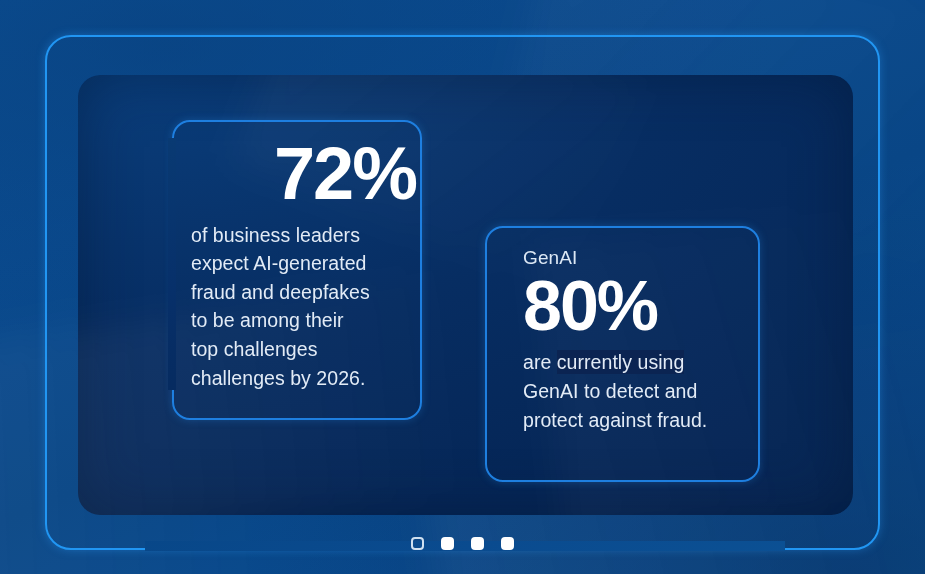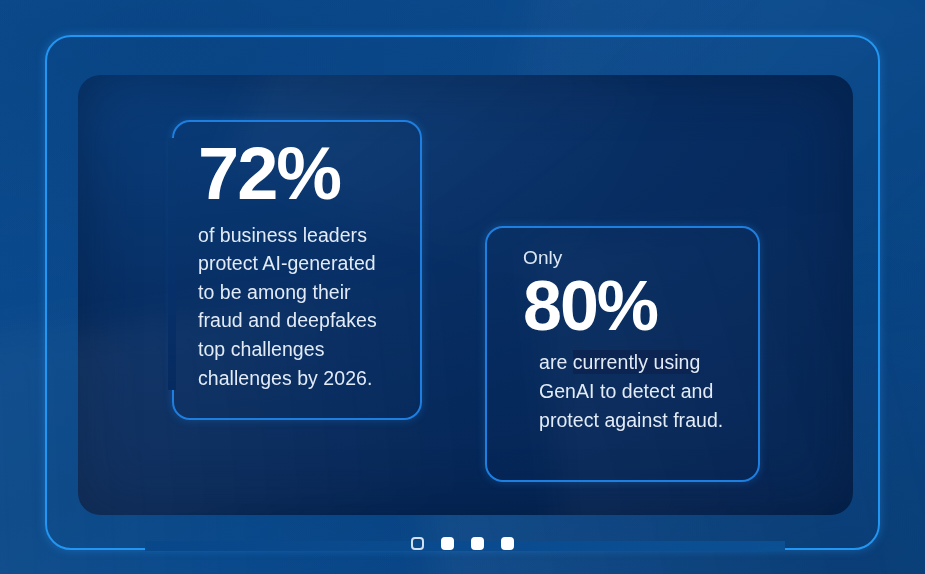--- a/index.html
+++ b/index.html
@@ -152,32 +152,31 @@
     line-height: 1.25;
     font-weight: 400;
     letter-spacing: 0.1px;
   }
   .stat-number {
     color: #ffffff;
     font-weight: 700;
     letter-spacing: -2px;
     line-height: 0.98;
   }
-  #card-one .stat-number { font-size: 74px; margin: 2px 0 10px 12px; }
+  #card-one .stat-number { font-size: 74px; margin: 2px 0 10px 12px; text-align: right; }
   #card-two .stat-number { font-size: 70px; margin: 2px 0 8px 0; }
 
   .stat-body {
     color: #e2ebf6;
     font-size: 19.5px;
     line-height: 1.47;
     font-weight: 400;
     letter-spacing: 0.05px;
-    margin-left: 16px;
-  }
-  #card-one .stat-body { margin-left: 12px; }
+  }
+  #card-one .stat-body { margin-left: 5px; }
 
   
   .hl {
     background: #0b2452;
     padding: 1px 0;
     box-decoration-break: clone;
     -webkit-box-decoration-break: clone;
   }
 
   
@@ -221,33 +220,33 @@
     <div class="streak s3"></div>
   </div>
 
   <div class="card" id="card-one">
     <div class="card-outline"></div>
     <div class="outline-mask"></div>
     <div class="content">
       <div class="stat-number">72%</div>
       <div class="stat-body">
         <div>of business leaders</div>
-        <div>protect AI-generated</div>
+        <div>expect AI-generated</div>
+        <div>fraud and deepfakes</div>
         <div>to be among their</div>
-        <div>fraud and deepfakes</div>
         <div>top challenges</div>
         <div>challenges by 2026.</div>
       </div>
     </div>
   </div>
 
   <div class="card" id="card-two">
     <div class="card-outline"></div>
     <div class="content">
-      <div class="stat-eyebrow">Only</div>
+      <div class="stat-eyebrow">GenAI</div>
       <div class="stat-number">80%</div>
       <div class="stat-body"><span>are </span><span class="hl">currently using</span><span> GenAI to detect and protect against fraud.</span></div>
     </div>
   </div>
 
   <div class="pagination">
     <div class="dot hollow"></div>
     <div class="dot"></div>
     <div class="dot"></div>
     <div class="dot"></div>

